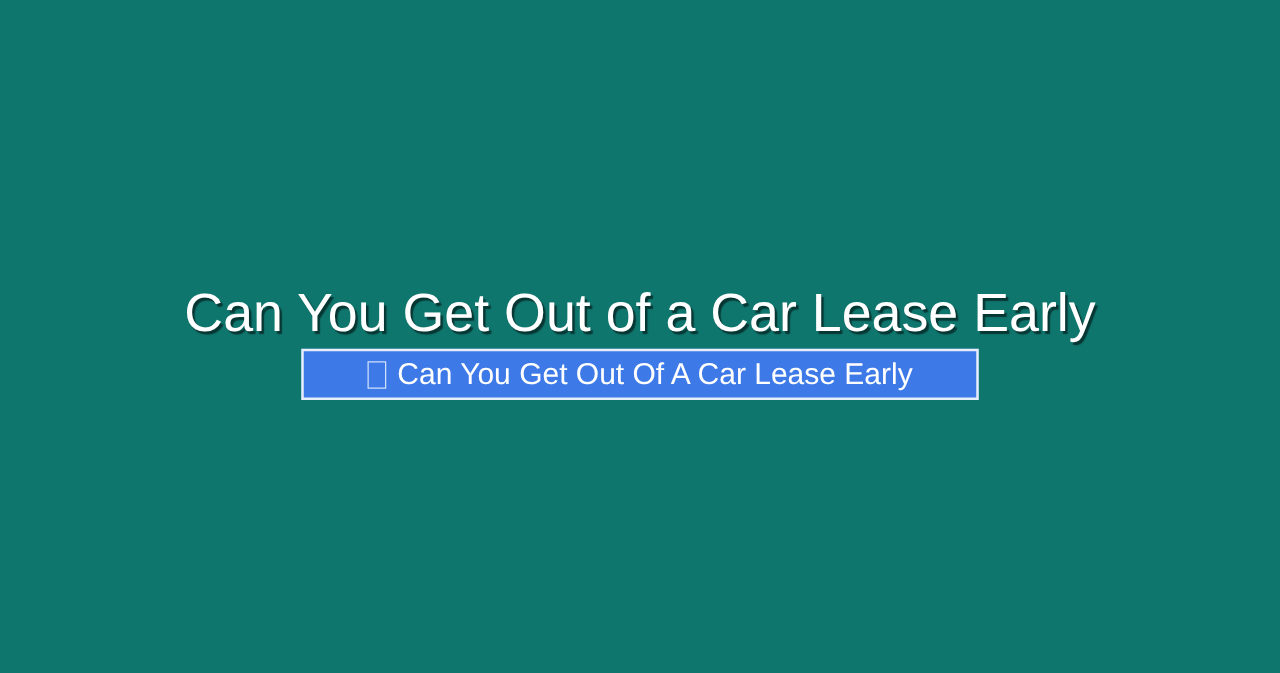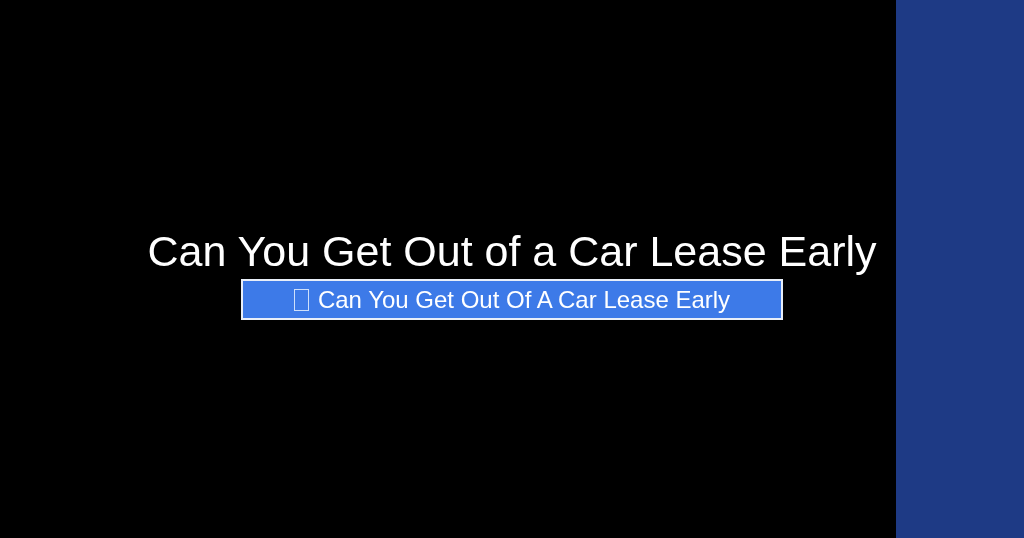--- a/index.html
+++ b/index.html
@@ -11,23 +11,23 @@
     width: 1024px;
     height: 538px;
     overflow: hidden;
     background: #1e3a85;
     font-family: "Liberation Sans", sans-serif;
     -webkit-font-smoothing: antialiased;
   }
 
   .page {
     position: relative;
-    width: 896px;
+    width: 1024px;
     height: 538px;
-    background: #000000;
+    background: #0f766e;
     display: flex;
     flex-direction: column;
     align-items: center;
   }
 
   .page-title {
     position: absolute;
     top: 196px;
     left: 0;
     width: 1024px;

